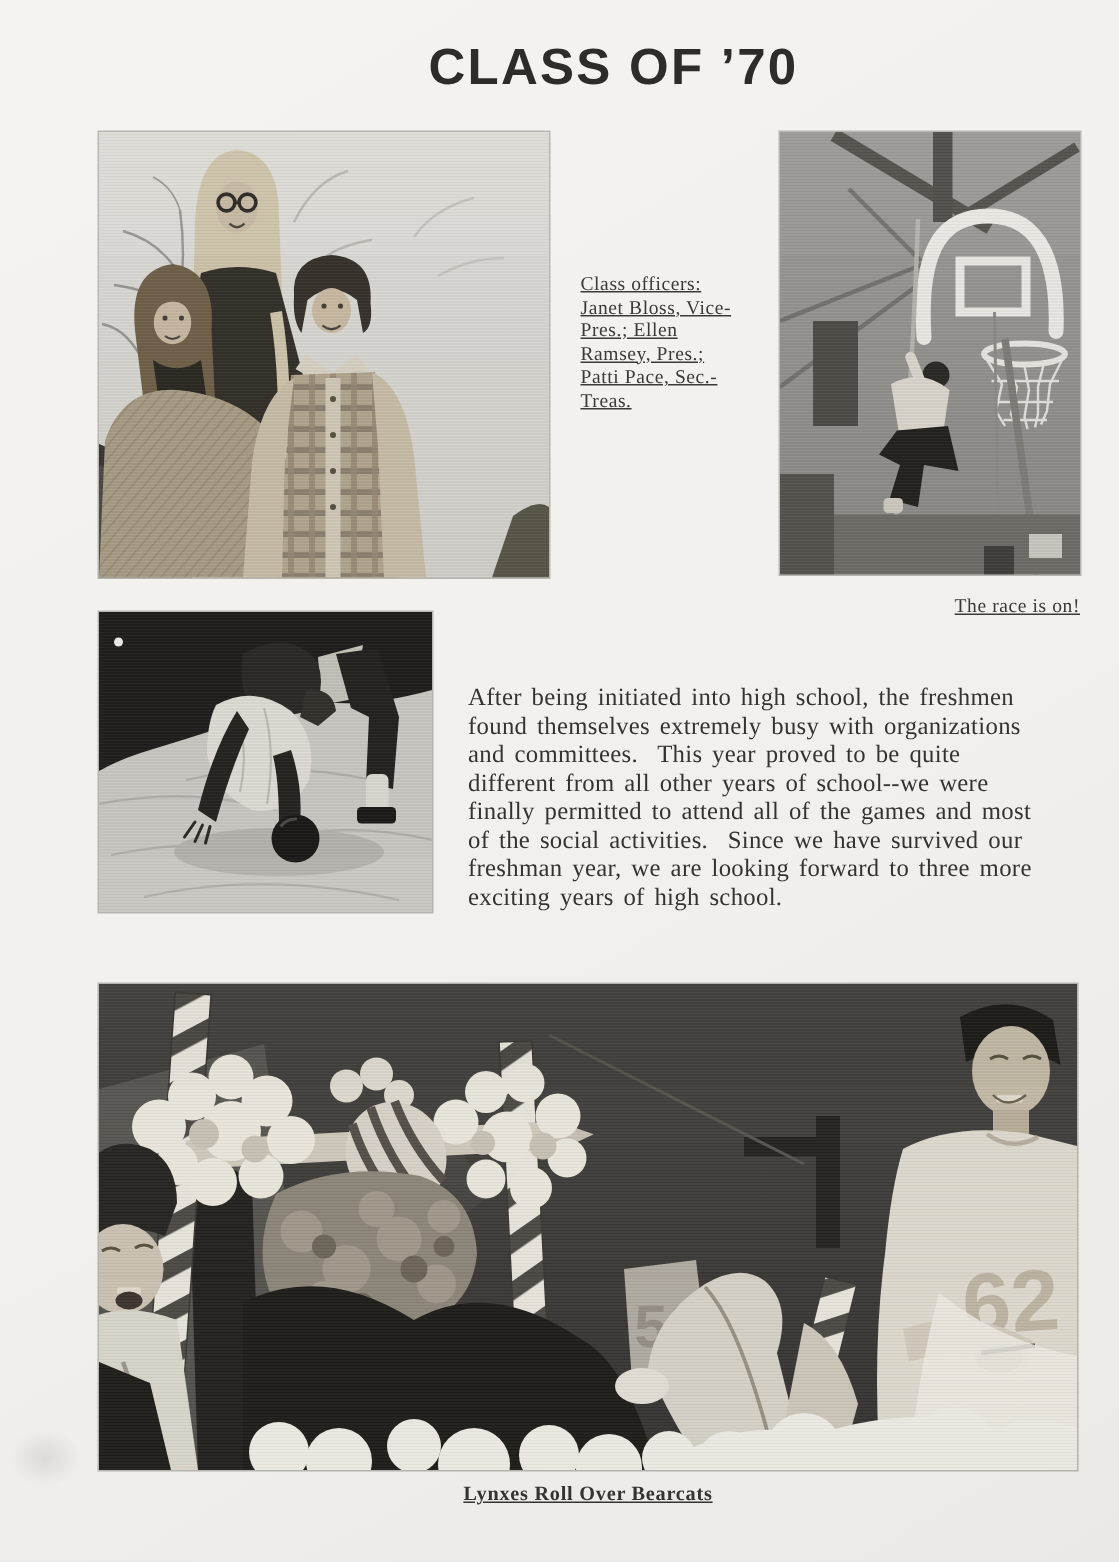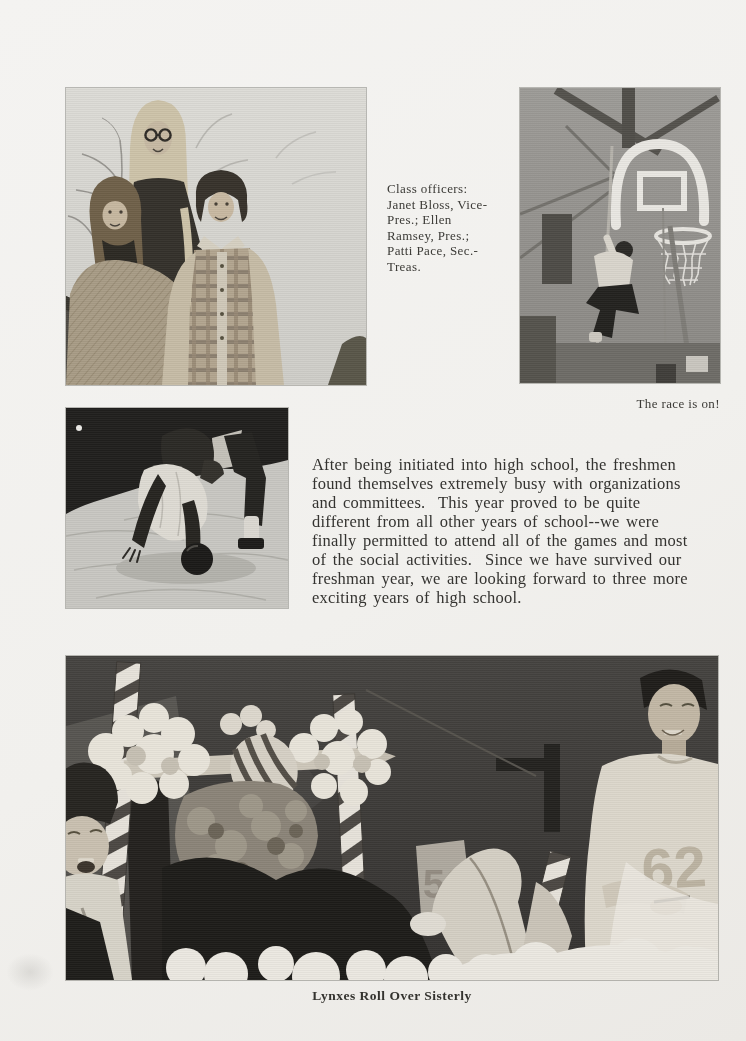--- a/index.html
+++ b/index.html
@@ -22,41 +22,42 @@
   .photo svg { display:block; width:100%; height:100%; }
   .photo::after {
     content:""; position:absolute; inset:0; pointer-events:none;
     background: repeating-linear-gradient(0deg, rgba(255,255,255,.035) 0 1px, rgba(0,0,0,.035) 1px 2px);
   }
   #photo-officers { left:66px; top:88px;  width:300px; height:297px; }
   #photo-race     { left:520px; top:88px; width:200px; height:295px; }
   #photo-sisterly { left:66px; top:408px; width:222px; height:200px; }
   #photo-lynxes   { left:66px; top:656px; width:652px; height:324px; }
 
-  .cap { position:absolute; font-size:13px; line-height:15.5px; letter-spacing:.4px; color:#3b3a36; }
+  .cap { position:absolute; font-size:13px; line-height:15.5px; letter-spacing:.4px; color:#3b3a36;text-decoration:underline; }
   #cap-officers { left:387px; top:181px; width:145px; white-space:pre-wrap; }
   #cap-race     { left:520px; top:396px; width:200px; text-align:right; }
   #cap-sisterly { left:124px; top:620px;margin-top:48px; }
   #cap-lynxes   { left:66px;  top:988px; width:652px; text-align:center;
                   font-weight:bold; font-size:13.5px; letter-spacing:.5px; color:#34332f; }
   .body-text {
     position:absolute; left:312px; top:455px; width:460px;
     font-size:16.5px; line-height:19px; letter-spacing:.2px; word-spacing:2.2px;
     white-space:pre-wrap; color:#343330;
   }
   .smudge {
     position:absolute; left:6px; top:953px; width:48px; height:38px;
     background: radial-gradient(ellipse at center, rgba(118,116,110,.17), rgba(118,116,110,0) 70%);
   }
 </style>
 </head>
 <body>
 
 <div class="page">
 
+  <div class="page-title">CLASS OF ’70</div>
 
   <figure class="photo" id="photo-officers" style="margin:0">
     <svg viewBox="0 0 300 297" preserveAspectRatio="none">
       <defs>
         <linearGradient id="p1sky" x1="0" y1="0" x2="0" y2="1">
           <stop offset="0" stop-color="#dddcd7"></stop>
             <stop offset="1" stop-color="#cfcec9"></stop>
         </linearGradient>
         <pattern id="p1knit" width="6" height="6" patternUnits="userSpaceOnUse" patternTransform="rotate(40)">
           <rect width="6" height="6" fill="#a89c86"></rect>
@@ -386,17 +387,17 @@
           <circle cx="420" cy="320" r="22"></circle>
           <circle cx="470" cy="312" r="26"></circle>
         <circle cx="520" cy="318" r="24"></circle>
           <circle cx="570" cy="310" r="28"></circle>
           <circle cx="620" cy="316" r="26"></circle>
       </g>
       <path d="M0,252 L34,266 L48,324 L0,324 Z" fill="#1e1d1a"></path>
     </svg>
   </figure>
 
-  <div class="cap" id="cap-lynxes">Lynxes Roll Over Sisterly</div>
+  <div class="cap" id="cap-lynxes">Lynxes Roll Over Bearcats</div>
 
   <div class="smudge"></div>
 
 </div>
 
 </body></html>

